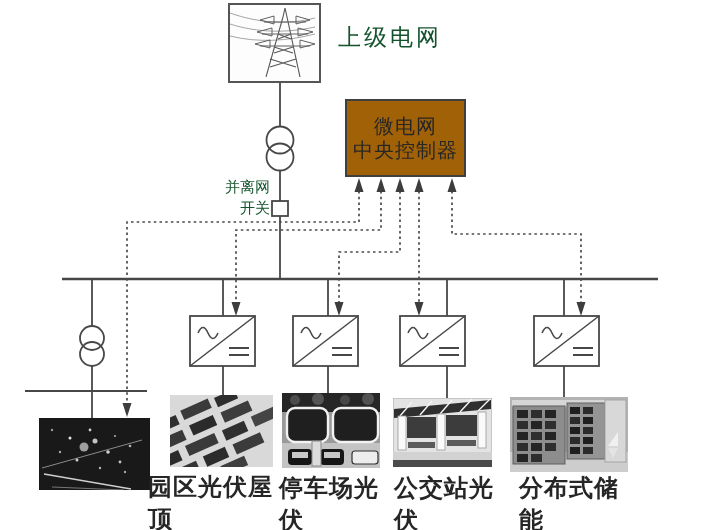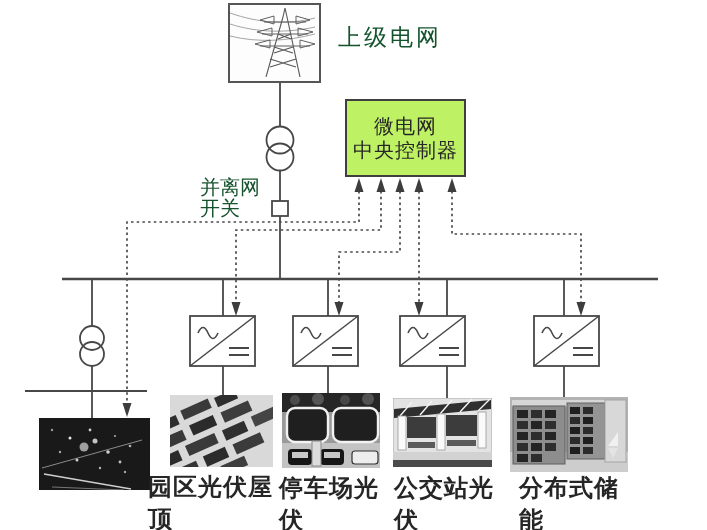--- a/index.html
+++ b/index.html
@@ -2,24 +2,24 @@
 <html><head>
 <meta charset="utf-8">
 <style>
   html,body{margin:0;padding:0;background:#fff;}
   #stage{
     position:relative;width:707px;height:530px;background:#ffffff;
     font-family:"Liberation Serif","DejaVu Serif",serif;color:#262626;overflow:hidden;
   }
   .lbl{position:absolute;color:#14532d;white-space:nowrap;}
   .lbl-grid{left:338px;top:22px;font-size:23px;letter-spacing:3px;}
-  .lbl-switch{left:200px;top:177px;width:70px;text-align:left;font-size:20px;line-height:21px;}
+  .lbl-switch{left:200px;top:177px;width:70px;text-align:right;font-size:15px;line-height:21px;}
   .controller-box{
     position:absolute;left:345px;top:99px;width:117px;height:74px;
-    border:2px solid #3f3f3f;background:#bef264;display:flex;flex-direction:column;
+    border:2px solid #3f3f3f;background:#a16207;display:flex;flex-direction:column;
     align-items:center;justify-content:center;font-size:20px;line-height:24px;letter-spacing:1px;
   }
   .tower-box{
     position:absolute;left:228px;top:3px;width:89px;height:76px;
     border:2px solid #555;background:#fdfdfd;
   }
   .caption{position:absolute;font-size:24px;letter-spacing:1px;text-align:left;font-weight:bold;}
   .cap-load{left:46px;top:494px;width:92px;}
   .cap-roof{left:148px;top:471px;width:130px;}
   .cap-parking{left:279px;top:472px;width:104px;}

